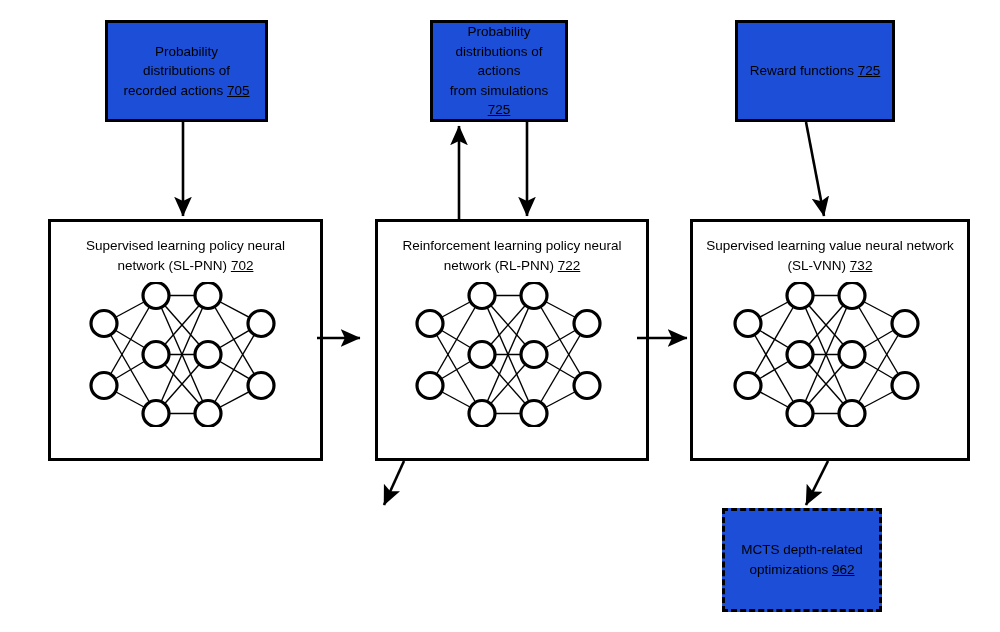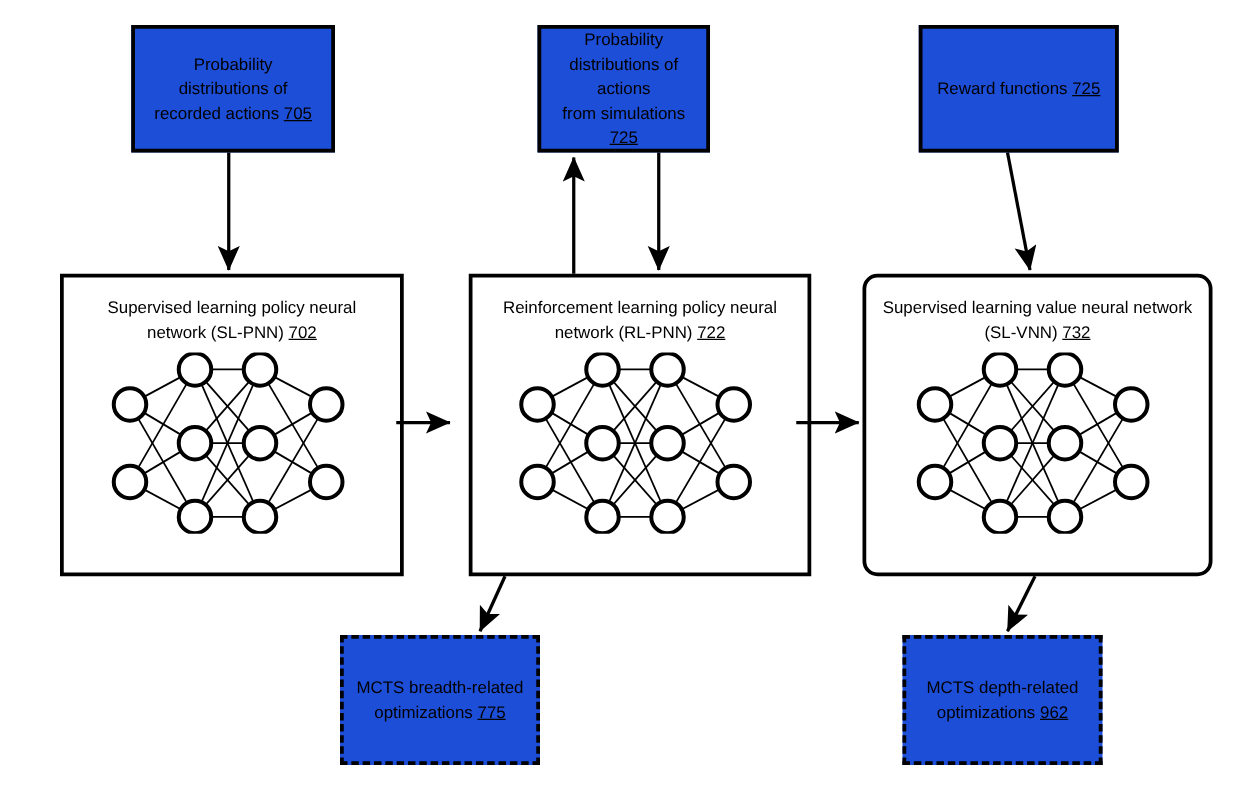--- a/index.html
+++ b/index.html
@@ -174,21 +174,21 @@
             <circle cx="122" cy="13.5" r="13"></circle>
             <circle cx="122" cy="72.5" r="13"></circle>
             <circle cx="122" cy="131.5" r="13"></circle>
             <circle cx="175" cy="41.5" r="13"></circle>
             <circle cx="175" cy="103.5" r="13"></circle>
           </g>
       </svg>
     </div>
   </div>
 
-  <div class="net-box" id="net-box-2" style="left:690px; top:219px; width:280px; height:242px;border-radius:12px;">
+  <div class="net-box" id="net-box-2" style="left:690px; top:219px; width:280px; height:242px;">
     <div class="net-title"><span>Supervised learning value neural network
 (SL-VNN) </span><span class="ref">732</span></div>
     <div class="nn">
       <svg width="200" height="145" viewBox="0 0 200 145" aria-hidden="true">
         <g class="nn-edges" stroke="#000" stroke-width="1.4" fill="none">
             <line x1="18" y1="41.5" x2="70" y2="13.5"></line>
             <line x1="18" y1="41.5" x2="70" y2="72.5"></line>
             <line x1="18" y1="41.5" x2="70" y2="131.5"></line>
             <line x1="18" y1="103.5" x2="70" y2="13.5"></line>
             <line x1="18" y1="103.5" x2="70" y2="72.5"></line>
@@ -218,24 +218,20 @@
             <circle cx="122" cy="13.5" r="13"></circle>
             <circle cx="122" cy="72.5" r="13"></circle>
             <circle cx="122" cy="131.5" r="13"></circle>
             <circle cx="175" cy="41.5" r="13"></circle>
             <circle cx="175" cy="103.5" r="13"></circle>
           </g>
       </svg>
     </div>
   </div>
 
-  <div class="box dashed" id="bot-box-0" style="left:272px; top:508px; width:160px; height:104px;">
-    <div class="box-label"><span>MCTS breadth-related
-optimizations </span><span class="ref">775</span></div>
-  </div>
 
   <div class="box dashed" id="bot-box-1" style="left:722px; top:508px; width:160px; height:104px;">
     <div class="box-label"><span>MCTS depth-related
 optimizations </span><span class="ref">962</span></div>
   </div>
 
   <svg class="overlay" viewBox="0 0 1000 632">
     <defs>
       <marker id="arrowhead" markerWidth="9" markerHeight="9" refX="7.4" refY="3.4" orient="auto" markerUnits="strokeWidth">
         <path d="M0,0 L7.6,3.4 L0,6.8 L1.6,3.4 z" fill="#000"></path>

